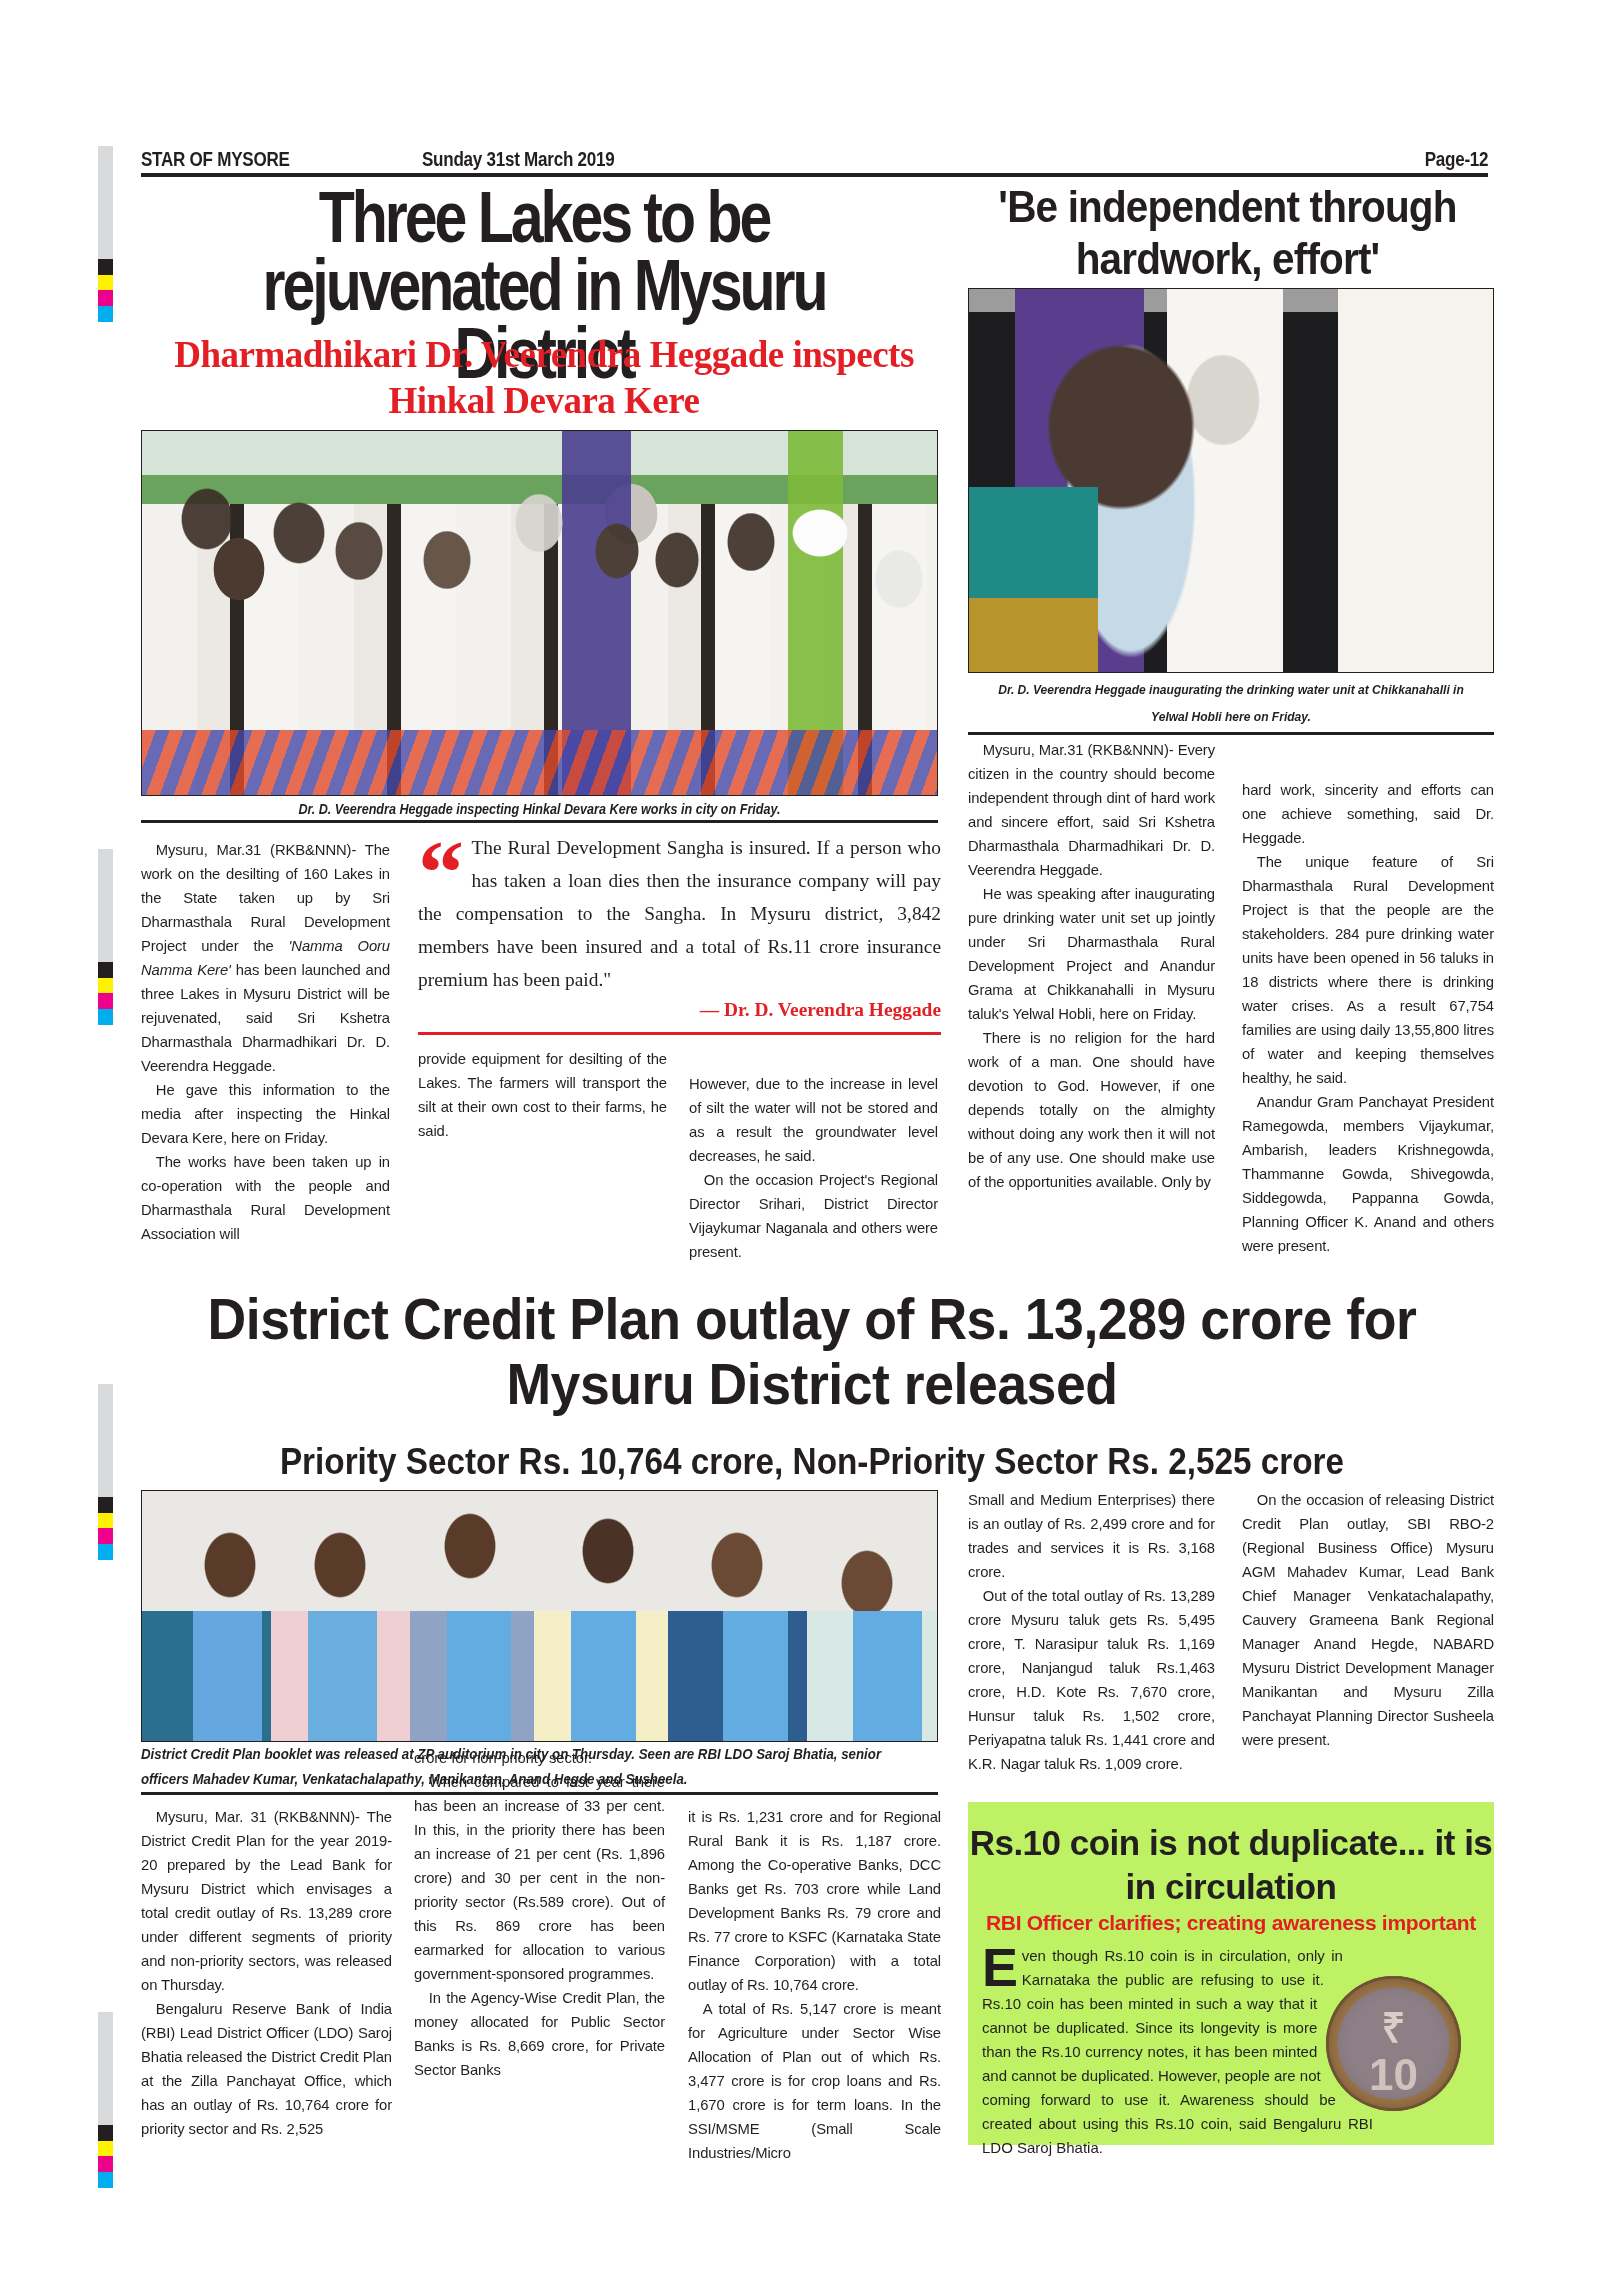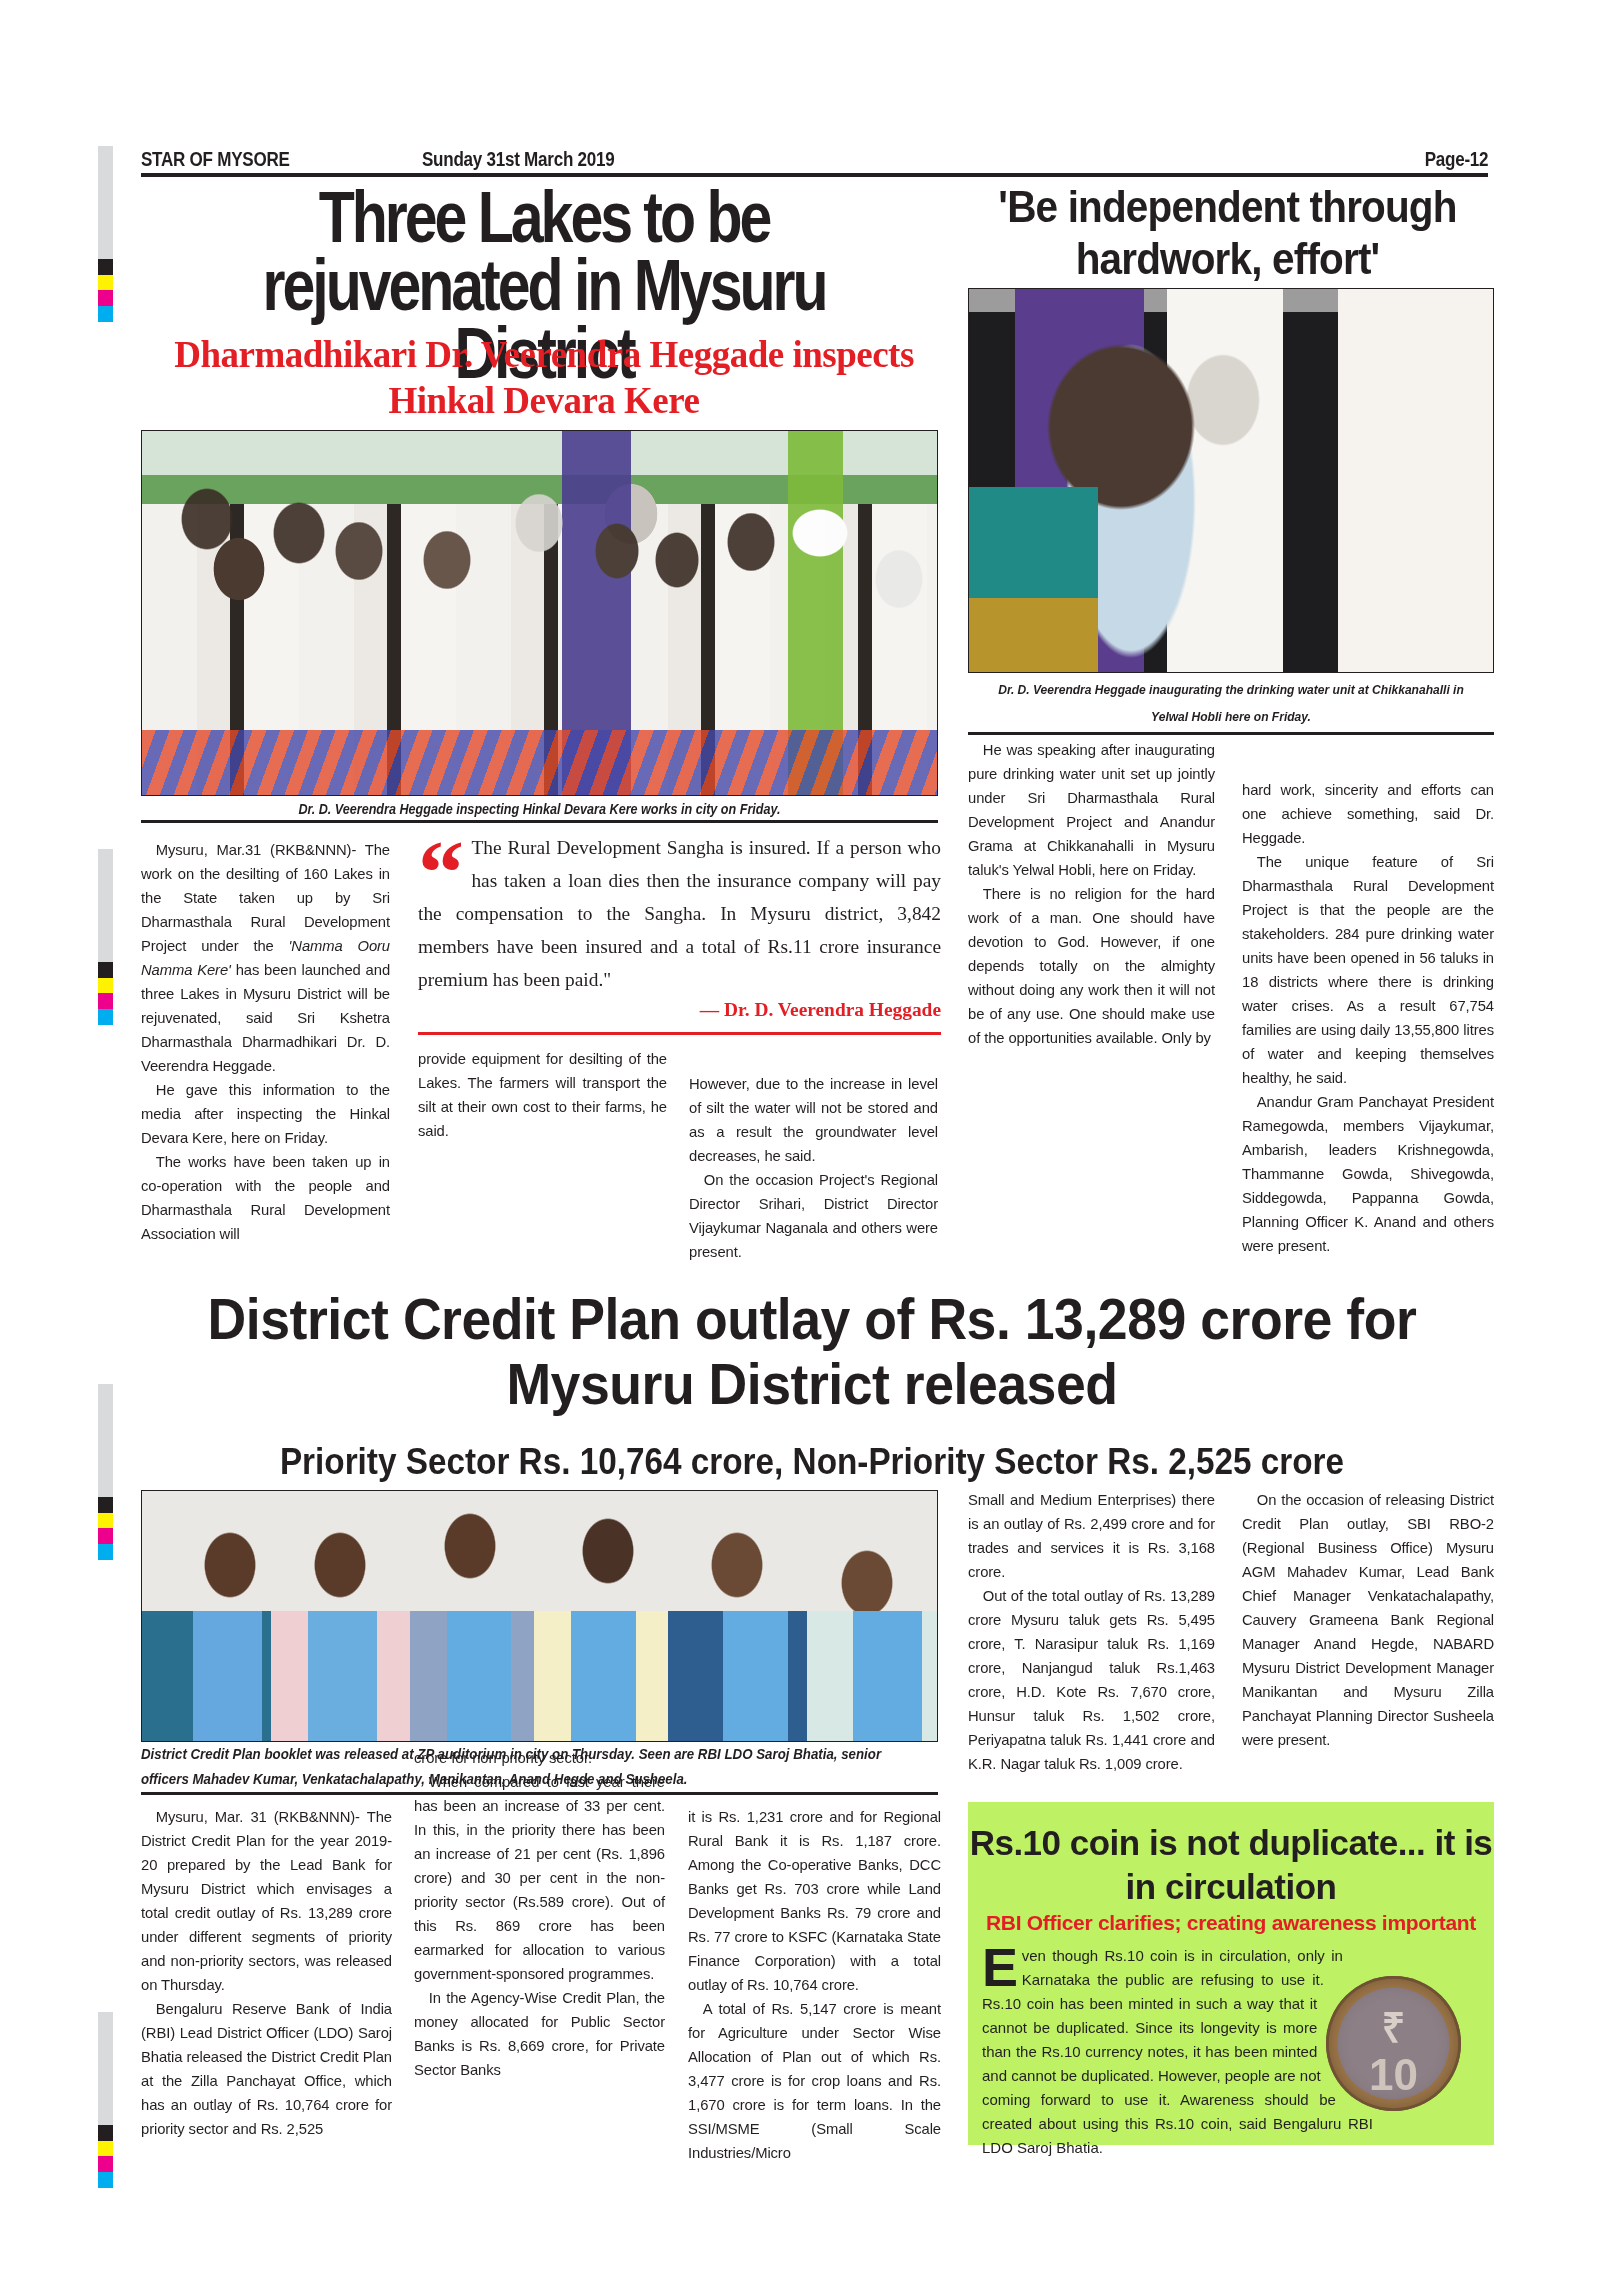--- a/index.html
+++ b/index.html
@@ -177,20 +177,21 @@
   <p style="text-indent:0;margin-top:25px;">However, due to the increase in level of silt the water will not be stored and as a result the groundwater level decreases, he said.</p>
   <p>On the occasion Project's Regional Director Srihari, District Director Vijaykumar Naganala and others were present.</p>
 </div>
 
 <h1 class="abs hl-indep">'Be independent through hardwork, effort'</h1>
 <div class="photo photo-indep"></div>
 <div class="cap cap-indep">Dr. D. Veerendra Heggade inaugurating the drinking water unit at Chikkanahalli in Yelwal Hobli here on Friday.</div>
 <div class="rule" style="left:968px; top:732px; width:526px;"></div>
 
 <div class="body-txt" style="left:968px; top:738px; width:247px;">
+  <p>Mysuru, Mar.31 (RKB&amp;NNN)- Every citizen in the country should become independent through dint of hard work and sincere effort, said Sri Kshetra Dharmasthala Dharmadhikari Dr. D. Veerendra Heggade.</p>
   <p>He was speaking after inaugurating pure drinking water unit set up jointly under Sri Dharmasthala Rural Development Project  and Anandur Grama at Chikkanahalli in Mysuru taluk's Yelwal Hobli, here on Friday.</p>
   <p>There is no religion for the hard work of a man. One should have devotion to God. However, if one depends totally on the almighty without doing any work then it will not be of any use. One should make use of the opportunities available. Only by</p>
 </div>
 <div class="body-txt" style="left:1242px; top:738px; width:252px;">
   <p style="text-indent:0;margin-top:40px;">hard work, sincerity and efforts can one achieve something, said Dr. Heggade.</p>
   <p>The unique feature of Sri Dharmasthala Rural Development Project is that the people are the stakeholders. 284 pure drinking water units have been opened in 56 taluks in 18 districts where there is drinking water crises. As a result 67,754 families are using daily 13,55,800 litres of water and keeping themselves healthy, he said.</p>
   <p>Anandur Gram Panchayat President Ramegowda, members Vijaykumar, Ambarish, leaders Krishnegowda, Thammanne Gowda, Shivegowda, Siddegowda, Pappanna Gowda, Planning  Officer K. Anand and others were present.</p>
 </div>
 
 <h1 class="abs hl-dcp">District Credit Plan outlay of Rs. 13,289 crore for Mysuru District released</h1>

